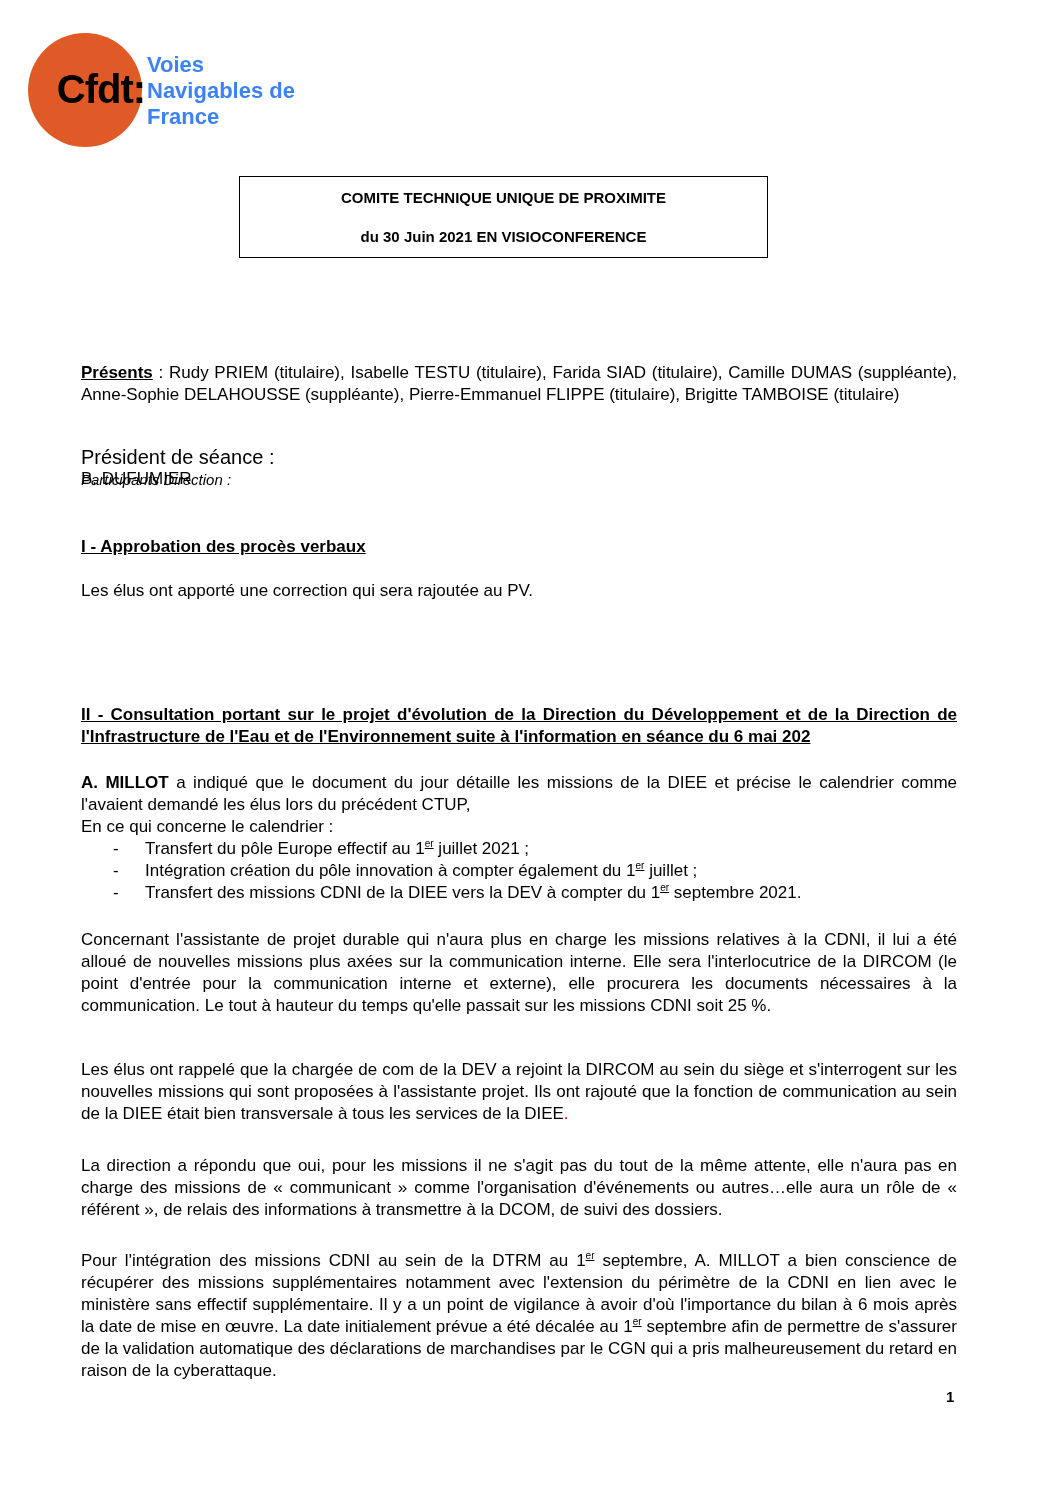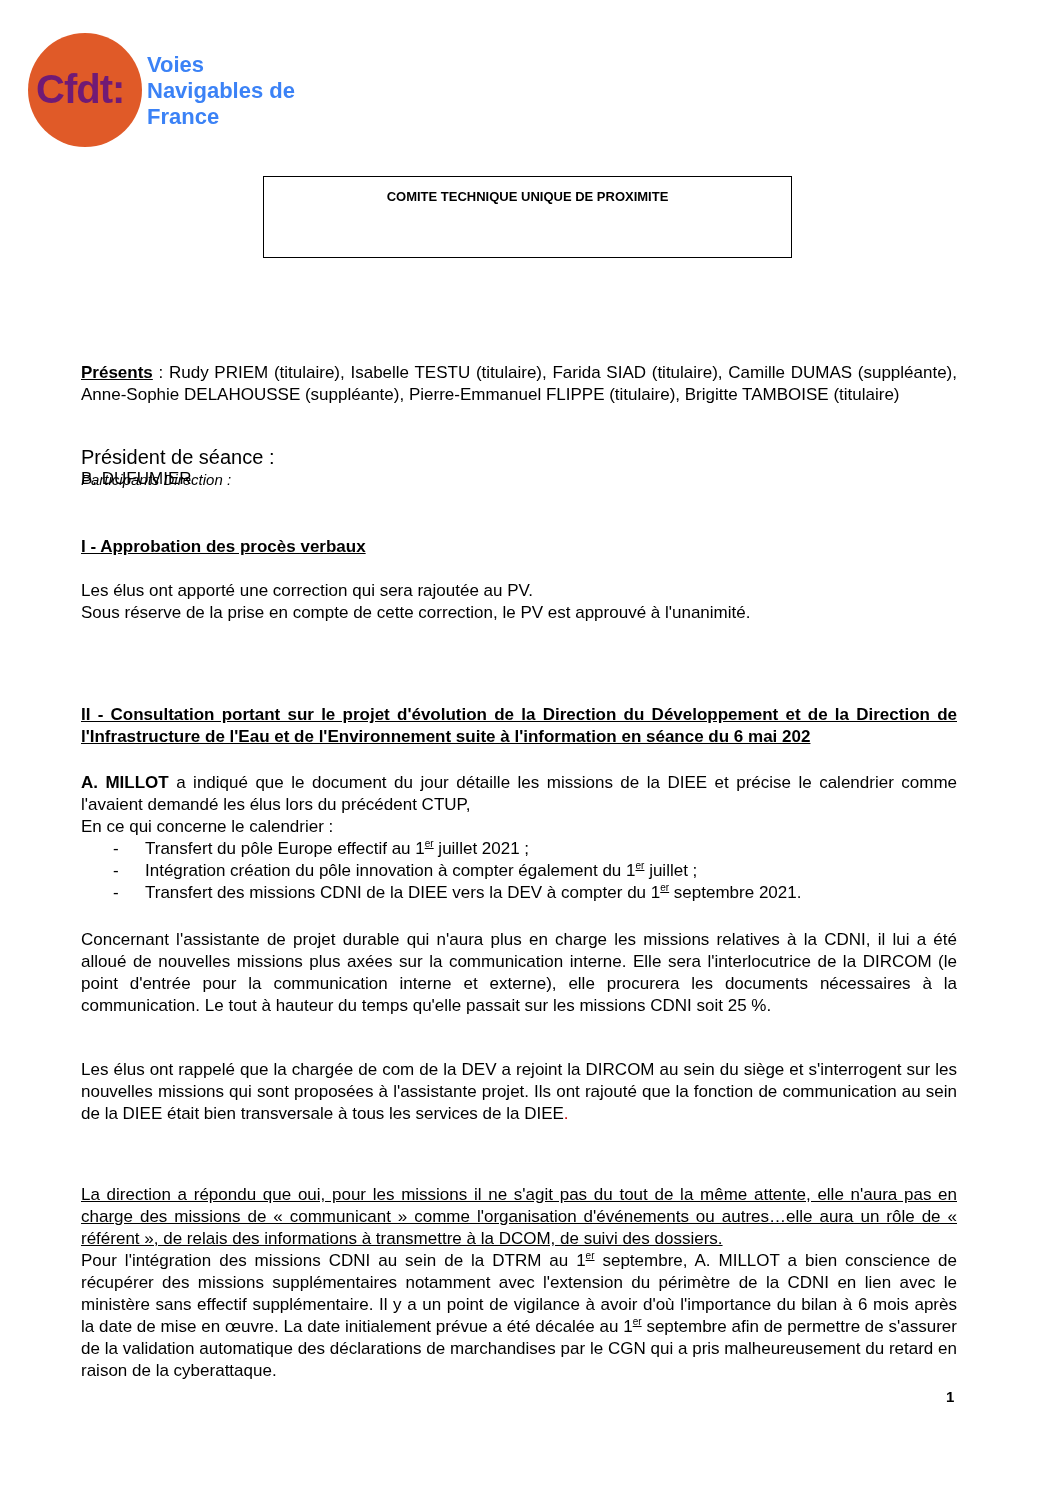--- a/index.html
+++ b/index.html
@@ -2,26 +2,26 @@
 <html><head>
 <meta charset="utf-8">
 <style>
   html, body { margin: 0; padding: 0; background: #ffffff; }
   body { width: 1058px; height: 1497px; position: relative; overflow: hidden;
          font-family: "Liberation Sans", sans-serif; color: #000; }
   .logo { position: absolute; left: 28px; top: 33px; width: 300px; height: 115px; }
   .logo-circle { position: absolute; left: 0; top: 0; width: 114px; height: 114px; border-radius: 50%;
                  background: #E05A28; }
   .logo-mark { position: absolute; left: 8px; top: 34px; width: 130px; font-family: "Liberation Sans", sans-serif;
-               font-weight: bold; font-size: 40px; color: #701a75; letter-spacing: -1px; line-height: 44px; }
+               font-weight: bold; font-size: 40px; color: #000000; letter-spacing: -1px; line-height: 44px; text-align: center; }
   .logo-text { position: absolute; left: 119px; top: 19px; font-family: "Liberation Sans", sans-serif;
                font-weight: bold; font-size: 22px; line-height: 26px; color: #3b82f6; }
-  .title-box { position: absolute; left: 263px; top: 176px; width: 529px; height: 82px;
+  .title-box { position: absolute; left: 239px; top: 176px; width: 529px; height: 82px;
                border: 1.5px solid #000; box-sizing: border-box; text-align: center;
-               font-family: "Liberation Sans", sans-serif; font-weight: bold; font-size: 13px; text-decoration: underline; }
+               font-family: "Liberation Sans", sans-serif; font-weight: bold; font-size: 15px; text-decoration: underline; }
   .title-box .l1 { position: absolute; left: 0; right: 0; top: 12px; }
   .title-box .l2 { position: absolute; left: 0; right: 0; top: 51px; }
   .content { position: absolute; left: 81px; width: 876px; font-size: 17px; line-height: 22px; }
   .just { text-align: justify; margin-top: 12px; }
   .u { text-decoration: underline; font-weight: bold; }
   .b { font-weight: bold; }
   .row { display: flex; flex-direction: column; }
   .row .lbl { width: 250px; }
   .bullets { margin: 0; padding: 0; list-style: none; }
   .bullets li { position: relative; padding-left: 64px; }
@@ -38,20 +38,21 @@
   <div class="logo-mark">Cfdt:</div>
   <div class="logo-text">
     <div>Voies</div>
     <div>Navigables de</div>
     <div>France</div>
   </div>
 </div>
 
 <div class="title-box">
   <div class="l1">COMITE TECHNIQUE UNIQUE DE PROXIMITE</div>
+  <div class="l2">du 30 Juin 2021 EN VISIOCONFERENCE</div>
 </div>
 
 <div class="content just" style="top:350px;">
   <span class="u">Présents</span><span> : </span><span>Rudy PRIEM (titulaire), Isabelle TESTU (titulaire), Farida SIAD (titulaire), Camille DUMAS (suppléante), Anne-Sophie DELAHOUSSE (suppléante), Pierre-Emmanuel FLIPPE (titulaire), Brigitte TAMBOISE (titulaire)</span>
 </div>
 
 <div class="content" style="top:446px;">
   <div class="row">
     <span class="lbl" style="font-size:20px;">Président de séance :</span>
     <span>B. DUFUMIER</span>
@@ -60,36 +61,35 @@
 <div class="content" style="top:469px;">
   <div class="row">
     <span class="lbl" style="font-size:15px;font-style:italic;">Participants Direction :</span>
   </div>
 </div>
 
 <div class="content" style="top:536px;">
   <div class="u">I - Approbation des procès verbaux</div>
   <div style="height:22px;"></div>
   <div>Les élus ont apporté une correction qui sera rajoutée au PV.</div>
-  <div>Sous réserve de la prise en compte de cette correction, le PV est approuvé à l'unanimité.</div>
 </div>
 
 <div class="content just u" style="top:692px;text-decoration:underline;">II - Consultation portant sur le projet d'évolution de la Direction du Développement et de la Direction de l'Infrastructure de l'Eau et de l'Environnement suite à l'information en séance du 6 mai 202</div>
 
 <div class="content" style="top:760px;">
   <div class="just"><span class="b">A. MILLOT</span><span> a indiqué que le document du jour détaille les missions de la DIEE et précise le calendrier comme l'avaient demandé les élus lors du précédent CTUP,</span></div>
   <div>En ce qui concerne le calendrier :</div>
   <ul class="bullets">
     <li><span class="dash">-</span><span>Transfert du pôle Europe effectif au 1</span><sup>er</sup><span> juillet 2021 ;</span></li>
     <li><span class="dash">-</span><span>Intégration création du pôle innovation à compter également du 1</span><sup>er</sup><span> juillet ;</span></li>
     <li><span class="dash">-</span><span>Transfert des missions CDNI de la DIEE vers la DEV à compter du 1</span><sup>er</sup><span> septembre 2021.</span></li>
   </ul>
 </div>
 
 <div class="content just" style="top:917px;">Concernant l'assistante de projet durable qui n'aura plus en charge les missions relatives à la CDNI, il lui a été alloué de nouvelles missions plus axées sur la communication interne. Elle sera l'interlocutrice de la DIRCOM (le point d'entrée pour la communication interne et externe), elle procurera les documents nécessaires à la communication. Le tout à hauteur du temps qu'elle passait sur les missions CDNI soit 25 %.</div>
 
 <div class="content just" style="top:1047px;"><span>Les élus ont rappelé que la chargée de com de la DEV a rejoint la DIRCOM au sein du siège et s'interrogent sur les nouvelles missions qui sont proposées à l'assistante projet. Ils ont rajouté que la fonction de communication au sein de la DIEE était bien transversale à tous les services de la DIEE</span><span class="red-dot">.</span></div>
 
-<div class="content just" style="top:1172px;text-decoration:underline;">La direction a répondu que oui, pour les missions il ne s'agit pas du tout de la même attente, elle n'aura pas en charge des missions de « communicant » comme l'organisation d'événements ou autres…elle aura un rôle de « référent », de relais des informations à transmettre à la DCOM, de suivi des dossiers.</div>
+<div class="content just" style="top:1143px;">La direction a répondu que oui, pour les missions il ne s'agit pas du tout de la même attente, elle n'aura pas en charge des missions de « communicant » comme l'organisation d'événements ou autres…elle aura un rôle de « référent », de relais des informations à transmettre à la DCOM, de suivi des dossiers.</div>
 
 <div class="content just" style="top:1238px;"><span>Pour l'intégration des missions CDNI au sein de la DTRM au 1</span><sup>er</sup><span> septembre, A. MILLOT a bien conscience de récupérer des missions supplémentaires notamment avec l'extension du périmètre de la CDNI en lien avec le ministère sans effectif supplémentaire. Il y a un point de vigilance à avoir d'où l'importance du bilan à 6 mois après la date de mise en œuvre. La date initialement prévue a été décalée au 1</span><sup>er</sup><span> septembre afin de permettre de s'assurer de la validation automatique des déclarations de marchandises par le CGN qui a pris malheureusement du retard en raison de la cyberattaque.</span></div>
 
 <div class="page-num">1</div>
 
 </body></html>

